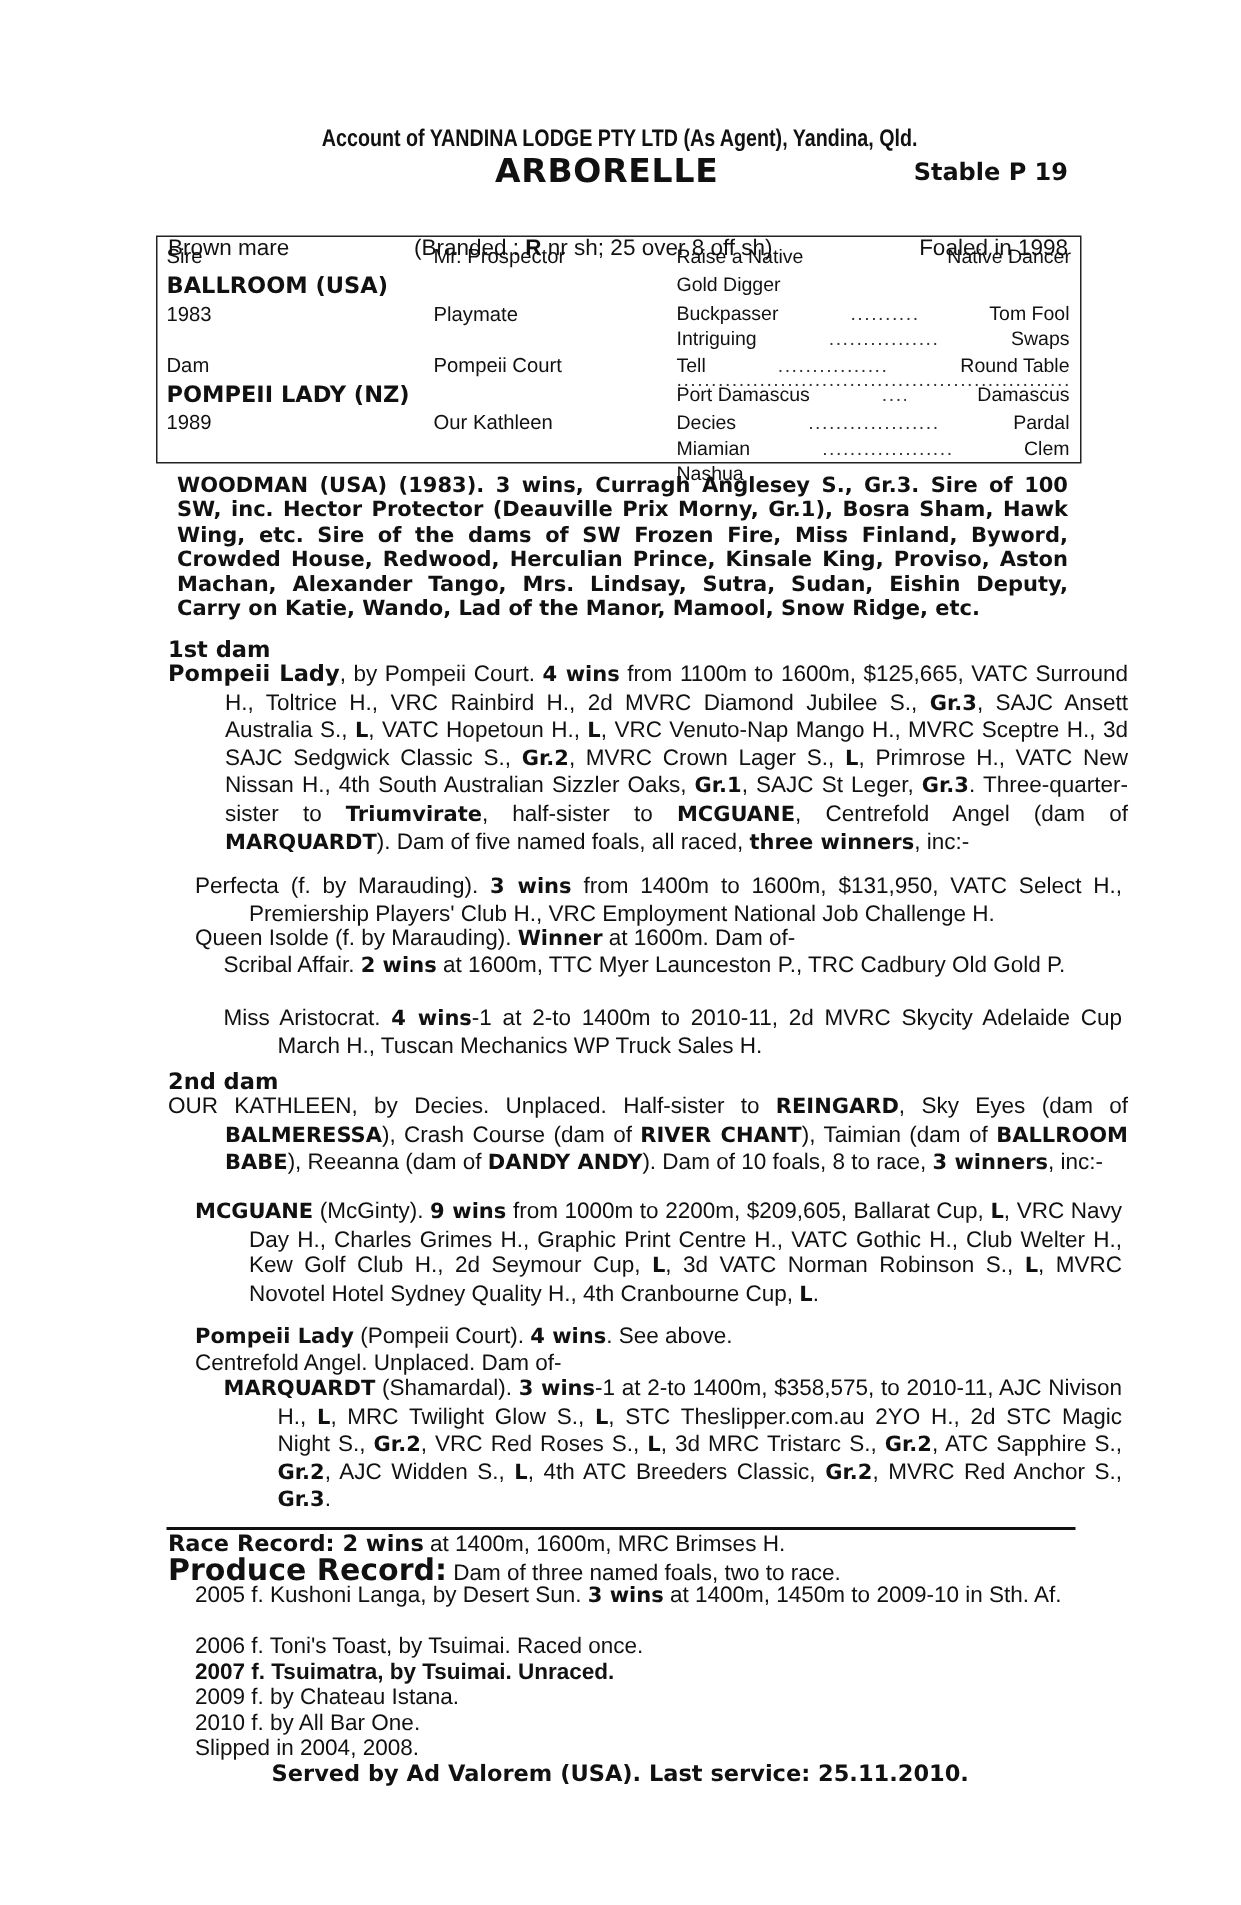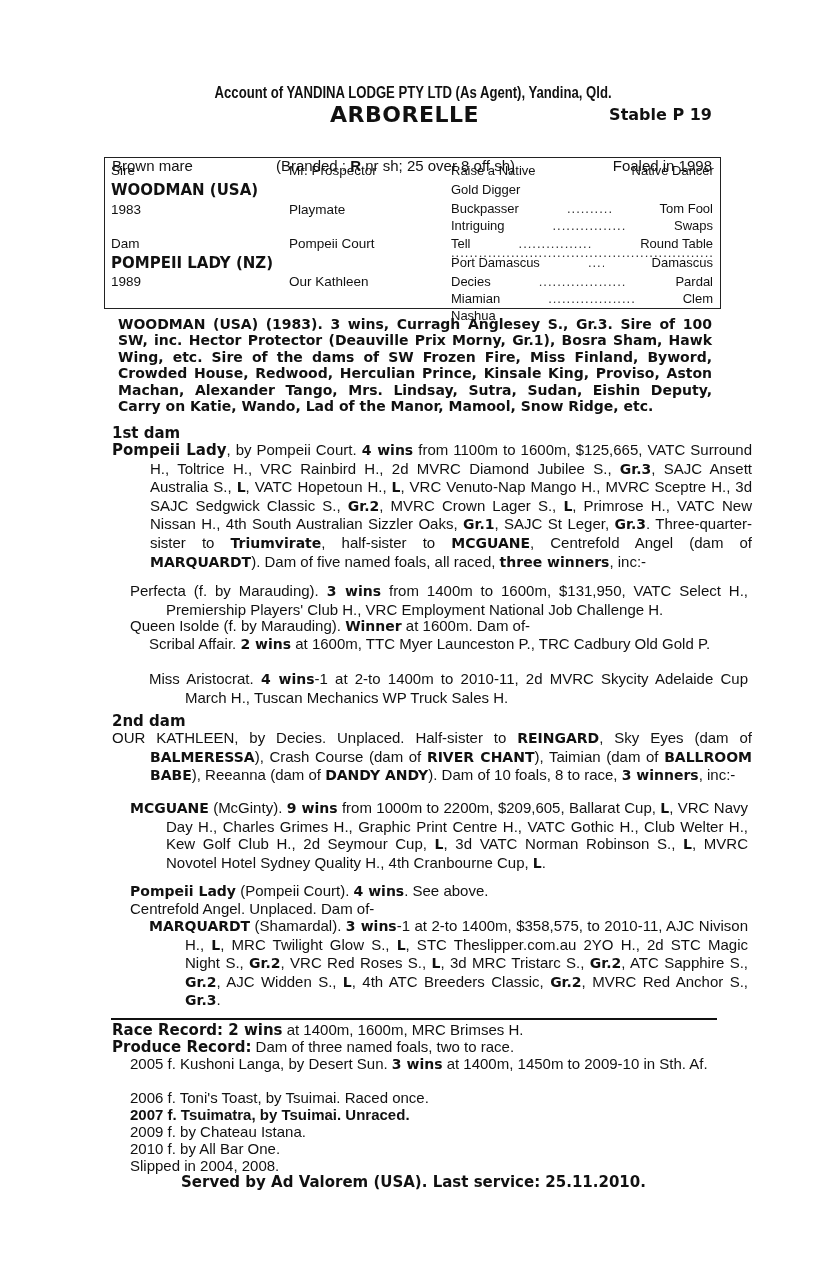--- a/index.html
+++ b/index.html
@@ -54,21 +54,21 @@
 </div>
 
 <div id="desc-line" class="abs">
   <span class="colour">Brown mare</span>
   <span class="brand"><span>(Branded : </span><span class="brand-r">R</span><span> nr sh; 25 over 8 off sh)</span></span>
   <span class="foaled">Foaled in 1998</span>
 </div>
 
 <div id="pedigree" class="abs">
   <span class="ped" style="left:6px;top:5px;">Sire</span>
-  <span class="ped big heavy" style="left:6px;top:23px;">WOODMAN (USA)</span>
+  <span class="ped big heavy" style="left:6px;top:23px;">BALLROOM (USA)</span>
   <span class="ped" style="left:6px;top:44px;">1983</span>
   <span class="ped" style="left:6px;top:78px;">Dam</span>
   <span class="ped big heavy" style="left:6px;top:96px;">POMPEII LADY (NZ)</span>
   <span class="ped" style="left:6px;top:116px;">1989</span>
 
   <span class="ped" style="left:184px;top:5px;">Mr. Prospector</span>
   <span class="ped" style="left:184px;top:44px;">Playmate</span>
   <span class="ped" style="left:184px;top:78px;">Pompeii Court</span>
   <span class="ped" style="left:184px;top:116px;">Our Kathleen</span>
 
@@ -128,21 +128,21 @@
 <div class="para hang" style="left:112px;top:729px;width:602px;"><span>OUR KATHLEEN, by Decies. Unplaced. Half-sister to </span><b>REINGARD</b><span>, Sky Eyes (dam of </span><b>BALMERESSA</b><span>), Crash Course (dam of </span><b>RIVER CHANT</b><span>), Taimian (dam of </span><b>BALLROOM BABE</b><span>), Reeanna (dam of </span><b>DANDY ANDY</b><span>). Dam of 10 foals, 8 to race, </span><b>3 winners</b><span>, inc:-</span></div>
 
 <div class="para hang2" style="left:130px;top:799px;width:582px;"><b>MCGUANE</b><span> (McGinty). </span><b>9 wins</b><span> from 1000m to 2200m, $209,605, Ballarat Cup, </span><b>L</b><span>, VRC Navy Day H., Charles Grimes H., Graphic Print Centre H., VATC Gothic H., Club Welter H., Kew Golf Club H., 2d Seymour Cup, </span><b>L</b><span>, 3d VATC Norman Robinson S., </span><b>L</b><span>, MVRC Novotel Hotel Sydney Quality H., 4th Cranbourne Cup, </span><b>L</b><span>.</span></div>
 <div class="para" style="left:130px;top:882px;width:582px;text-align:left;"><b>Pompeii Lady</b><span> (Pompeii Court). </span><b>4 wins</b><span>. See above.</span></div>
 <div class="para" style="left:130px;top:900px;width:582px;text-align:left;">Centrefold Angel. Unplaced. Dam of-</div>
 <div class="para hang2" style="left:149px;top:917px;width:563px;"><b>MARQUARDT</b><span> (Shamardal). </span><b>3 wins</b><span>-1 at 2-to 1400m, $358,575, to 2010-11, AJC Nivison H., </span><b>L</b><span>, MRC Twilight Glow S., </span><b>L</b><span>, STC Theslipper.com.au 2YO H., 2d STC Magic Night S., </span><b>Gr.2</b><span>, VRC Red Roses S., </span><b>L</b><span>, 3d MRC Tristarc S., </span><b>Gr.2</b><span>, ATC Sapphire S., </span><b>Gr.2</b><span>, AJC Widden S., </span><b>L</b><span>, 4th ATC Breeders Classic, </span><b>Gr.2</b><span>, MVRC Red Anchor S., </span><b>Gr.3</b><span>.</span></div>
 
 <div id="divider" class="abs"></div>
 
 <div class="para" style="left:112px;top:1021px;width:602px;text-align:left;"><b style="font-size:15px;">Race Record: </b><b style="font-size:15px;">2 wins</b><span> at 1400m, 1600m, MRC Brimses H.</span></div>
-<div class="para" style="left:112px;top:1038px;width:602px;text-align:left;"><b style="font-size:15px;">Produce Record:</b><span> Dam of three named foals, two to race.</span></div>
+<div class="para" style="left:112px;top:1038px;width:602px;text-align:left;"><b style="font-size:20px;">Produce Record:</b><span> Dam of three named foals, two to race.</span></div>
 <div class="para hang2" style="left:130px;top:1055px;width:584px;text-align:left;"><span>2005 f. Kushoni Langa, by Desert Sun. </span><b>3 wins</b><span> at 1400m, 1450m to 2009-10 in Sth. Af.</span></div>
 <div class="para" style="left:130px;top:1089px;width:584px;text-align:left;">2006 f. Toni's Toast, by Tsuimai. Raced once.</div>
 <div class="para" style="left:130px;top:1106px;width:584px;text-align:left;font-weight:bold;">2007 f. Tsuimatra, by Tsuimai. Unraced.</div>
 <div class="para" style="left:130px;top:1123px;width:584px;text-align:left;">2009 f. by Chateau Istana.</div>
 <div class="para" style="left:130px;top:1140px;width:584px;text-align:left;">2010 f. by All Bar One.</div>
 <div class="para" style="left:130px;top:1157px;width:584px;text-align:left;">Slipped in 2004, 2008.</div>
 
 <div id="served" class="abs">Served by Ad Valorem (USA). Last service: 25.11.2010.</div>
 
 </body></html>

